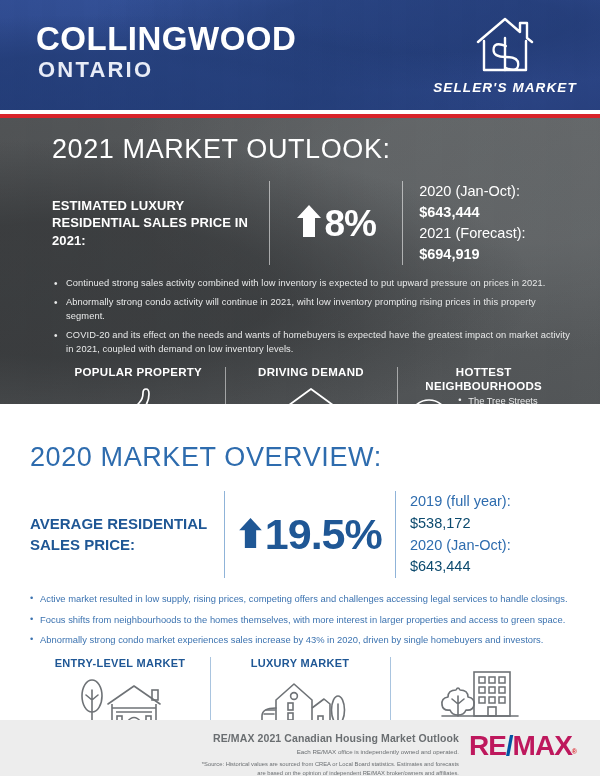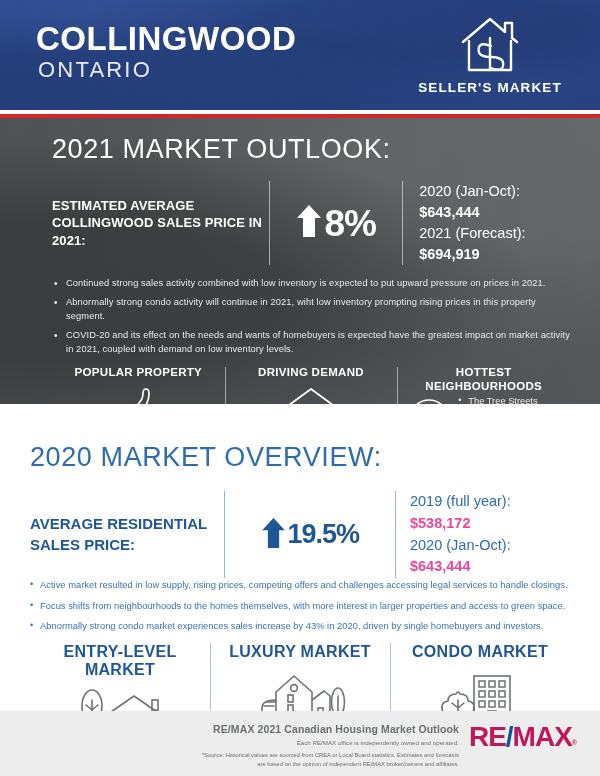--- a/index.html
+++ b/index.html
@@ -35,24 +35,24 @@
       linear-gradient(180deg, rgba(56,86,160,.25), rgba(36,60,120,.5));
   }
   .header-inner { position: relative; height: 100%; }
   .city {
     position: absolute; left: 36px; top: 22px;
     color: #fff; font-size: 33px; font-weight: 700; letter-spacing: .5px;
     line-height: 1;
   }
   .province {
     position: absolute; left: 38px; top: 59px;
-    color: #e8ecf7; font-size: 22px; font-weight: 400; letter-spacing: 2.2px;
+    color: #e8ecf7; font-size: 22px; font-weight: 700; letter-spacing: 2.2px;
     line-height: 1;
   }
-  .seal { position: absolute; right: 35px; top: 14px; width: 150px; text-align: center; }
+  .seal { position: absolute; right: 20px; top: 14px; width: 150px; text-align: center; font-style: italic; }
   .seal svg { display: block; margin: 0 auto; }
   .seal-label {
     margin-top: 4px; color: #fff; font-size: 13.5px; font-weight: 700; letter-spacing: 1.1px;
   }
 
   .divider-white { height: 4px; background: #ffffff; }
   .divider-red { height: 4px; background: #D8232A; }
 
   
   .dark-section {
@@ -141,47 +141,47 @@
   
   .light-section { background: #fff; padding: 16px 30px; }
   .overview-title {
     padding-top: 22px;
     font-size: 27px; font-weight: 300; letter-spacing: .6px; color: #2E6CAE;
   }
   .stat-row2 { display: flex; align-items: center; margin-top: 18px; color: #1F5795; }
   .stat-label2 { width: 200px; font-size: 15px; font-weight: 700; line-height: 1.35; }
   .vline2 { width: 1.5px; align-self: stretch; background: #8FB3D8; }
   .stat-pct2 { width: 175px; display: flex; align-items: center; justify-content: center; gap: 2px; }
-  .pct-num2 { font-size: 27px; font-weight: 700; line-height: 1; letter-spacing: -1px; }
+  .pct-num2 { font-size: 43px; font-weight: 700; line-height: 1; letter-spacing: -1px; }
   .stat-years2 { padding-left: 14px; font-size: 14.5px; line-height: 1.5; font-weight: 400; color: #2E6CAE; }
-  .stat-years2 b { font-weight: 700; color: #ec4899; }
-
-  .bullets2 { }
+  .stat-years2 b { font-weight: 400; color: #0c4a6e; }
+
+  .bullets2 { margin-top: 14px; }
   .bullets2 li {
     list-style: none; position: relative; padding-left: 10px;
     font-size: 9.4px; line-height: 1.45; color: #3C73B0; margin-bottom: 7px;
   }
   .bullets2 li::before { content: "•"; position: absolute; left: 0; top: -1px; }
 
   
   .markets { display: flex; margin-top: 10px; height: 128px; }
   .mk { flex: 1; position: relative; text-align: center; padding: 0 10px; }
   .mk + .mk::before {
     content: ""; position: absolute; left: 0; top: 0; bottom: 4px;
     width: 1px; background: #A9C4DF;
   }
-  .mk-title { font-size: 16px; font-weight: 700; color: #1F5795; letter-spacing: .3px; }
+  .mk-title { font-size: 11px; font-weight: 700; color: #1F5795; letter-spacing: .3px; }
   .mk-icon { margin-top: 7px; height: 58px; display: flex; align-items: center; justify-content: center; }
   .mk-lines { margin-top: 7px; font-size: 9.6px; line-height: 1.42; color: #6E7276; }
   .mk-lines b { color: #1F5795; font-weight: 700; }
 
   
   .footer {
     position: absolute; left: 0; right: 0; bottom: 0;
-    height: 65px; background: #EDEDED;
+    height: 56px; background: #EDEDED;
     display: flex; align-items: flex-start; justify-content: flex-end;
     padding: 12px 24px 0 0;
     margin-top: 19px;
   }
   .footer-text { text-align: right; padding-right: 10px; }
   .f-line1 { font-size: 10.5px; font-weight: 700; color: #6A6E71; letter-spacing: .1px; }
   .f-line2 { font-size: 6.2px; color: #6A6E71; margin-top: 4px; }
   .f-line3 { font-size: 5.8px; color: #6A6E71; margin-top: 5px; line-height: 1.55; max-width: 260px; margin-left: auto; }
   .remax-logo { position: relative; top: -2px; font-size: 0; white-space: nowrap; }
   .remax-logo span {
@@ -217,21 +217,21 @@
   <div class="divider-white"></div>
   <div class="divider-red"></div>
 
   <div class="dark-section">
     <div class="dark-photo"></div>
     <div class="dark-inner">
 
       <div class="outlook-title">2021 MARKET OUTLOOK:</div>
 
       <div class="stat-row">
-        <div class="stat-label">ESTIMATED AVERAGE COLLINGWOOD SALES PRICE IN 2021:</div>
+        <div class="stat-label">ESTIMATED LUXURY RESIDENTIAL SALES PRICE IN 2021:</div>
         <div class="vline"></div>
         <div class="stat-pct">
           <span>
             <svg width="26" height="34" viewBox="0 0 26 34">
               <path d="M13 1 L25 14 L19 14 L19 33 L7 33 L7 14 L1 14 Z" fill="#fff"></path>
             </svg>
           </span>
           <span class="pct-num">8%</span>
         </div>
         <div class="vline"></div>
@@ -372,21 +372,20 @@
             <path d="M10 50 L100 50" fill="none" stroke="#6E7276" stroke-width="1.6" stroke-linecap="round"></path>
           </svg>
         </div>
         <div class="mk-lines">
           <div><b>Typical Buyer</b><span>: Move-up &amp; second-home buyer</span></div>
           <div><b>Starting Price</b><span>: $1.2M</span></div>
         </div>
       </div>
 
       <div class="mk">
-        <div class="mk-title">CONDO MARKET</div>
         <div class="mk-icon">
           <svg width="108" height="58" viewBox="0 0 108 58">
             <rect x="48" y="8" width="36" height="44" fill="none" stroke="#6E7276" stroke-width="1.6"></rect>
             <rect x="53" y="13" width="6" height="6" fill="none" stroke="#6E7276" stroke-width="1.5"></rect>
             <rect x="63" y="13" width="6" height="6" fill="none" stroke="#6E7276" stroke-width="1.5"></rect>
             <rect x="73" y="13" width="6" height="6" fill="none" stroke="#6E7276" stroke-width="1.5"></rect>
             <rect x="53" y="23" width="6" height="6" fill="none" stroke="#6E7276" stroke-width="1.5"></rect>
             <rect x="63" y="23" width="6" height="6" fill="none" stroke="#6E7276" stroke-width="1.5"></rect>
             <rect x="73" y="23" width="6" height="6" fill="none" stroke="#6E7276" stroke-width="1.5"></rect>
             <rect x="53" y="33" width="6" height="6" fill="none" stroke="#6E7276" stroke-width="1.5"></rect>

